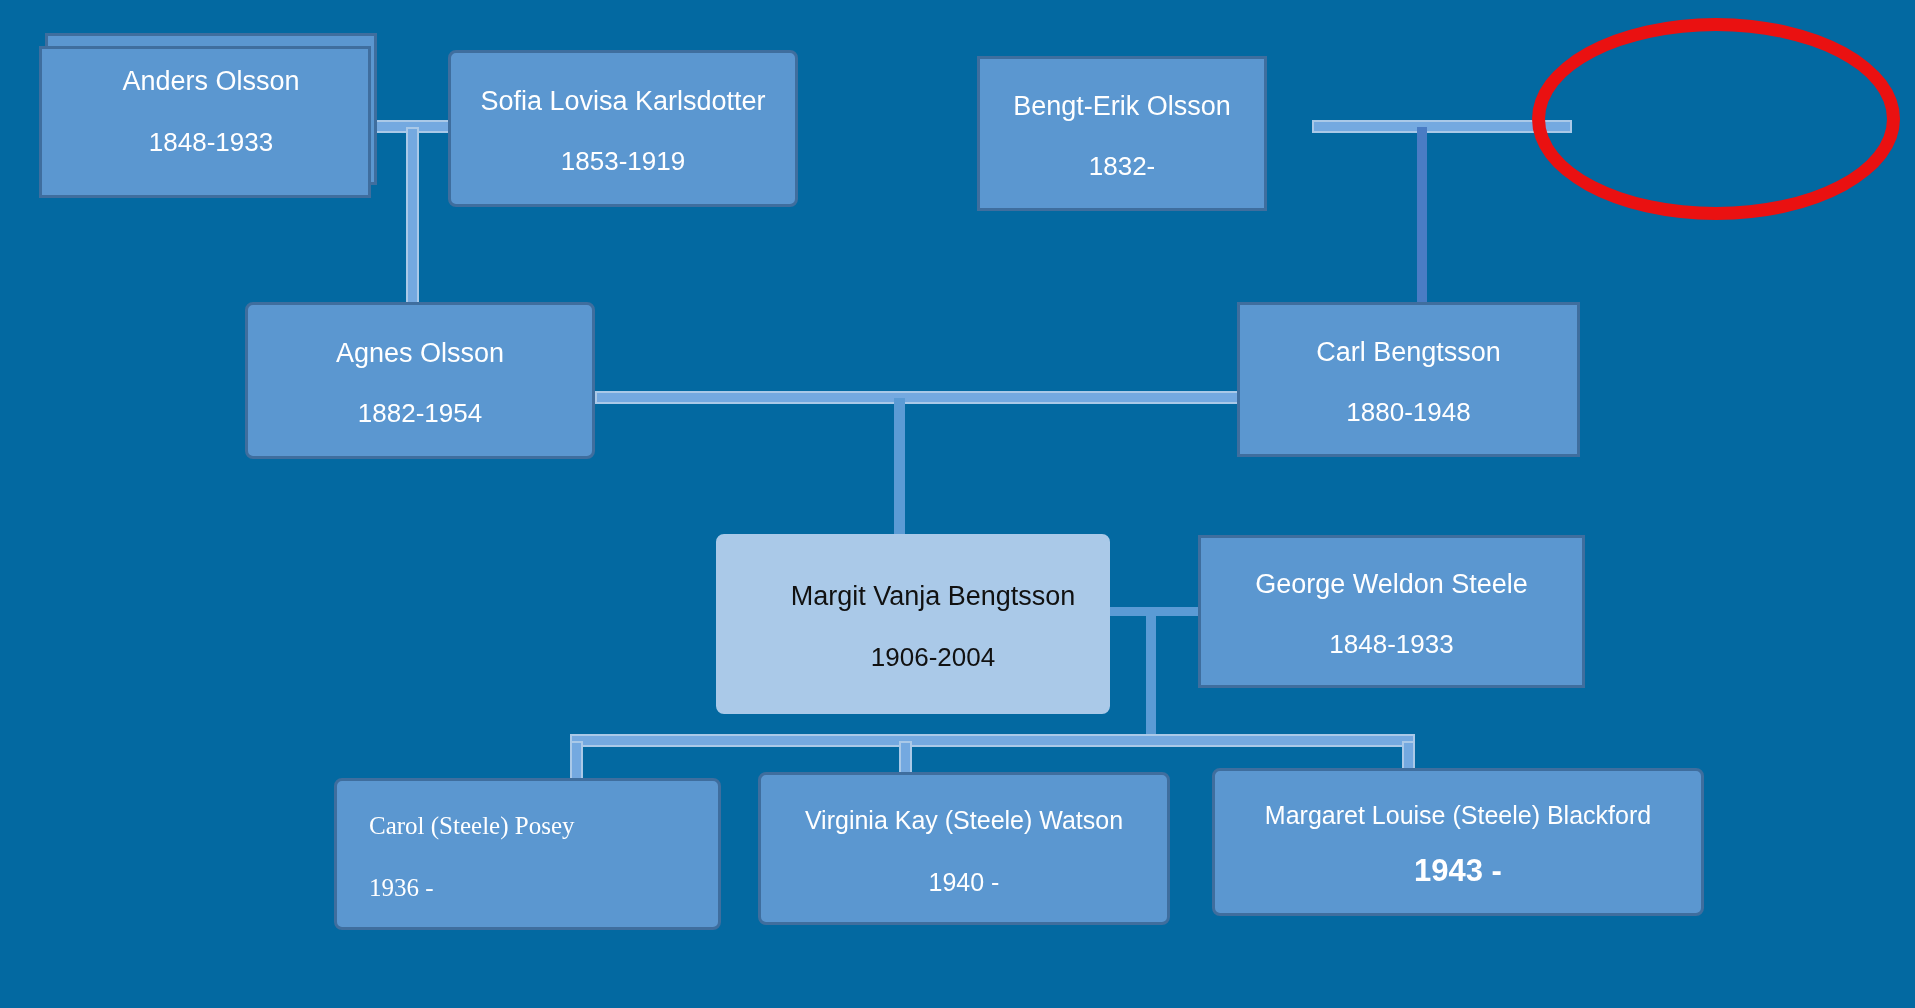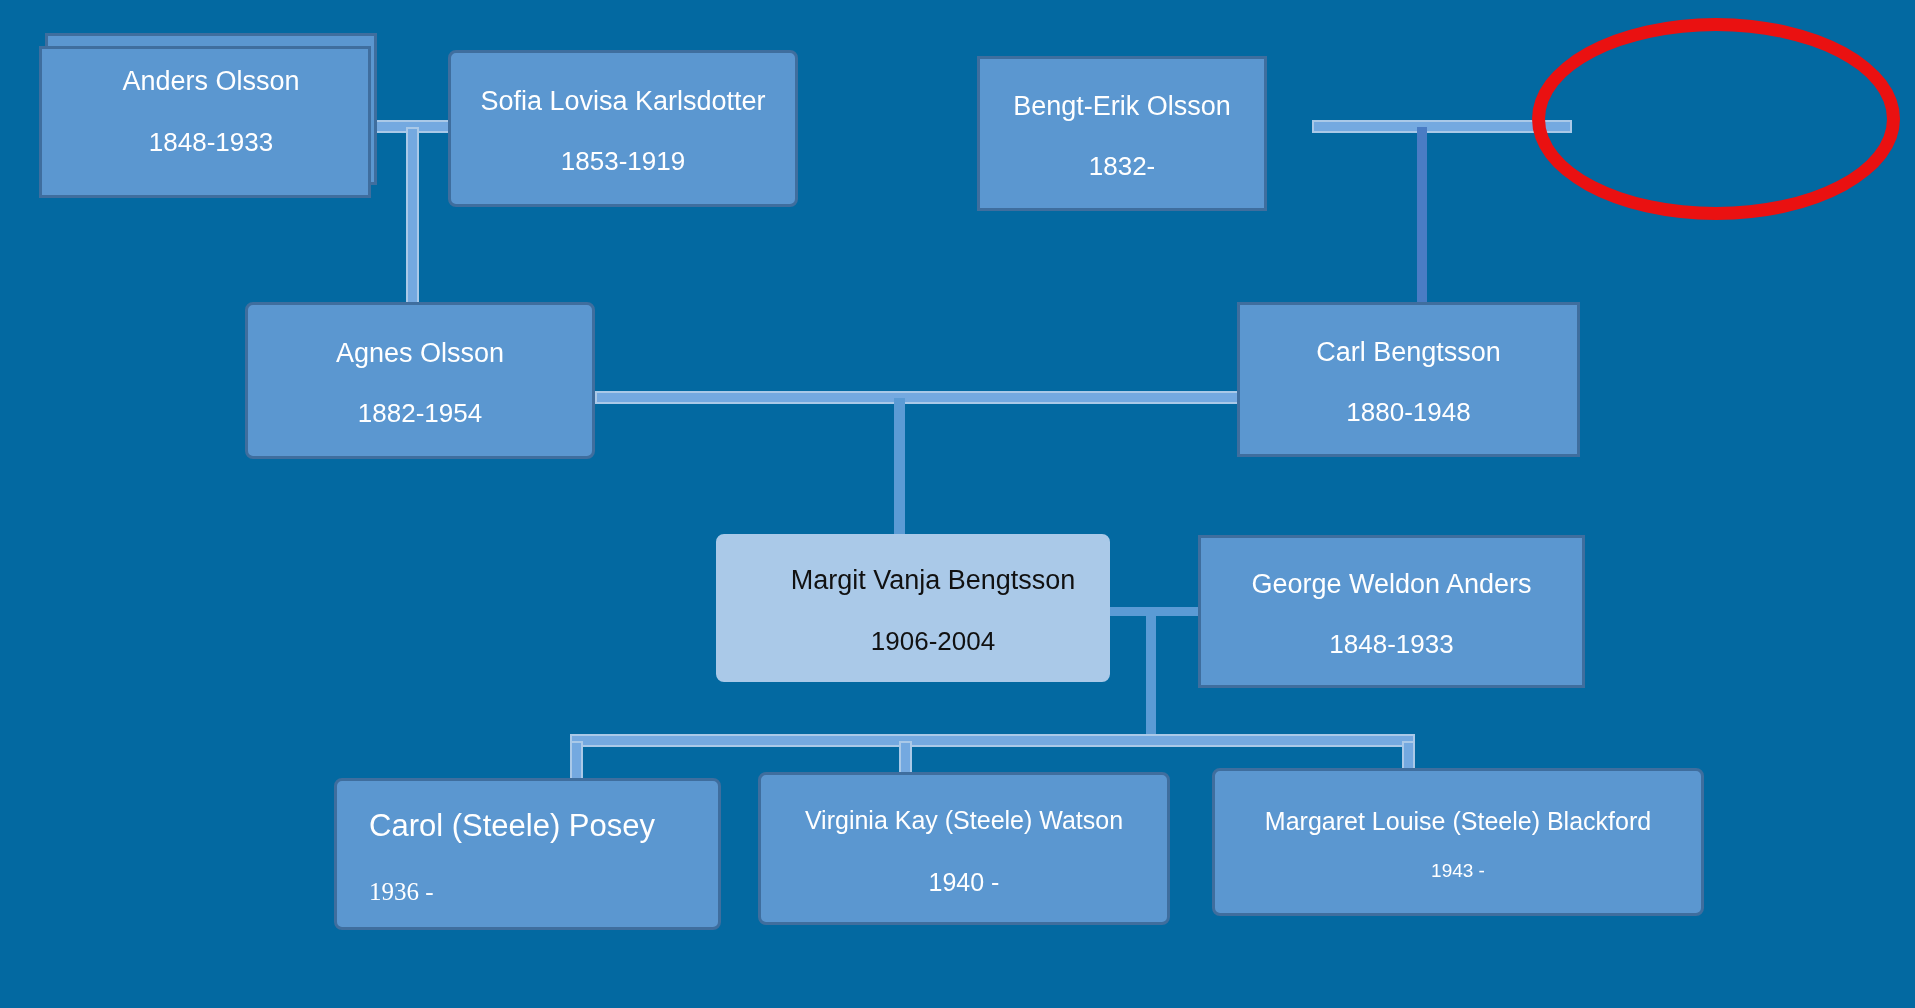--- a/index.html
+++ b/index.html
@@ -113,40 +113,40 @@
   <div class="node round" style="left:245px;top:302px;width:350px;height:157px;gap:28px;">
     <div class="nm">Agnes Olsson</div>
     <div class="dt">1882-1954</div>
   </div>
 
   <div class="node" style="left:1237px;top:302px;width:343px;height:155px;">
     <div class="nm">Carl Bengtsson</div>
     <div class="dt">1880-1948</div>
   </div>
 
-  <div class="node round light" style="left:716px;top:534px;width:394px;height:148px;padding-left:40px;">
+  <div class="node round light" style="left:716px;top:534px;width:394px;height:180px;padding-left:40px;">
     <div class="nm">Margit Vanja Bengtsson</div>
     <div class="dt">1906-2004</div>
   </div>
 
   <div class="node" style="left:1198px;top:535px;width:387px;height:153px;">
-    <div class="nm">George Weldon Anders</div>
+    <div class="nm">George Weldon Steele</div>
     <div class="dt">1848-1933</div>
   </div>
 
   <div class="node round align-left" style="left:334px;top:778px;width:387px;height:152px;row-gap:32px;">
-    <div class="nm" style="font-size:31px;">Carol (Steele) Posey</div>
+    <div class="nm" style="font-size:25px;font-family:Liberation Serif, serif;">Carol (Steele) Posey</div>
     <div class="dt" style="font-size:25px;font-family:Liberation Serif, serif;">1936 -</div>
   </div>
 
   <div class="node round" style="left:758px;top:772px;width:412px;height:153px;row-gap:32px;">
     <div class="nm" style="font-size:25px;">Virginia Kay (Steele) Watson</div>
     <div class="dt" style="font-size:25px;">1940 -</div>
   </div>
 
   <div class="node round" style="left:1212px;top:768px;width:492px;height:148px;row-gap:22px;">
     <div class="nm" style="font-size:25px;">Margaret Louise (Steele) Blackford</div>
-    <div class="dt" style="font-size:19px;">1943 -</div>
+    <div class="dt" style="font-size:31px;font-weight:bold;">1943 -</div>
   </div>
 
   <div class="annotation-ellipse"></div>
 
 </div>
 
 </body></html>

